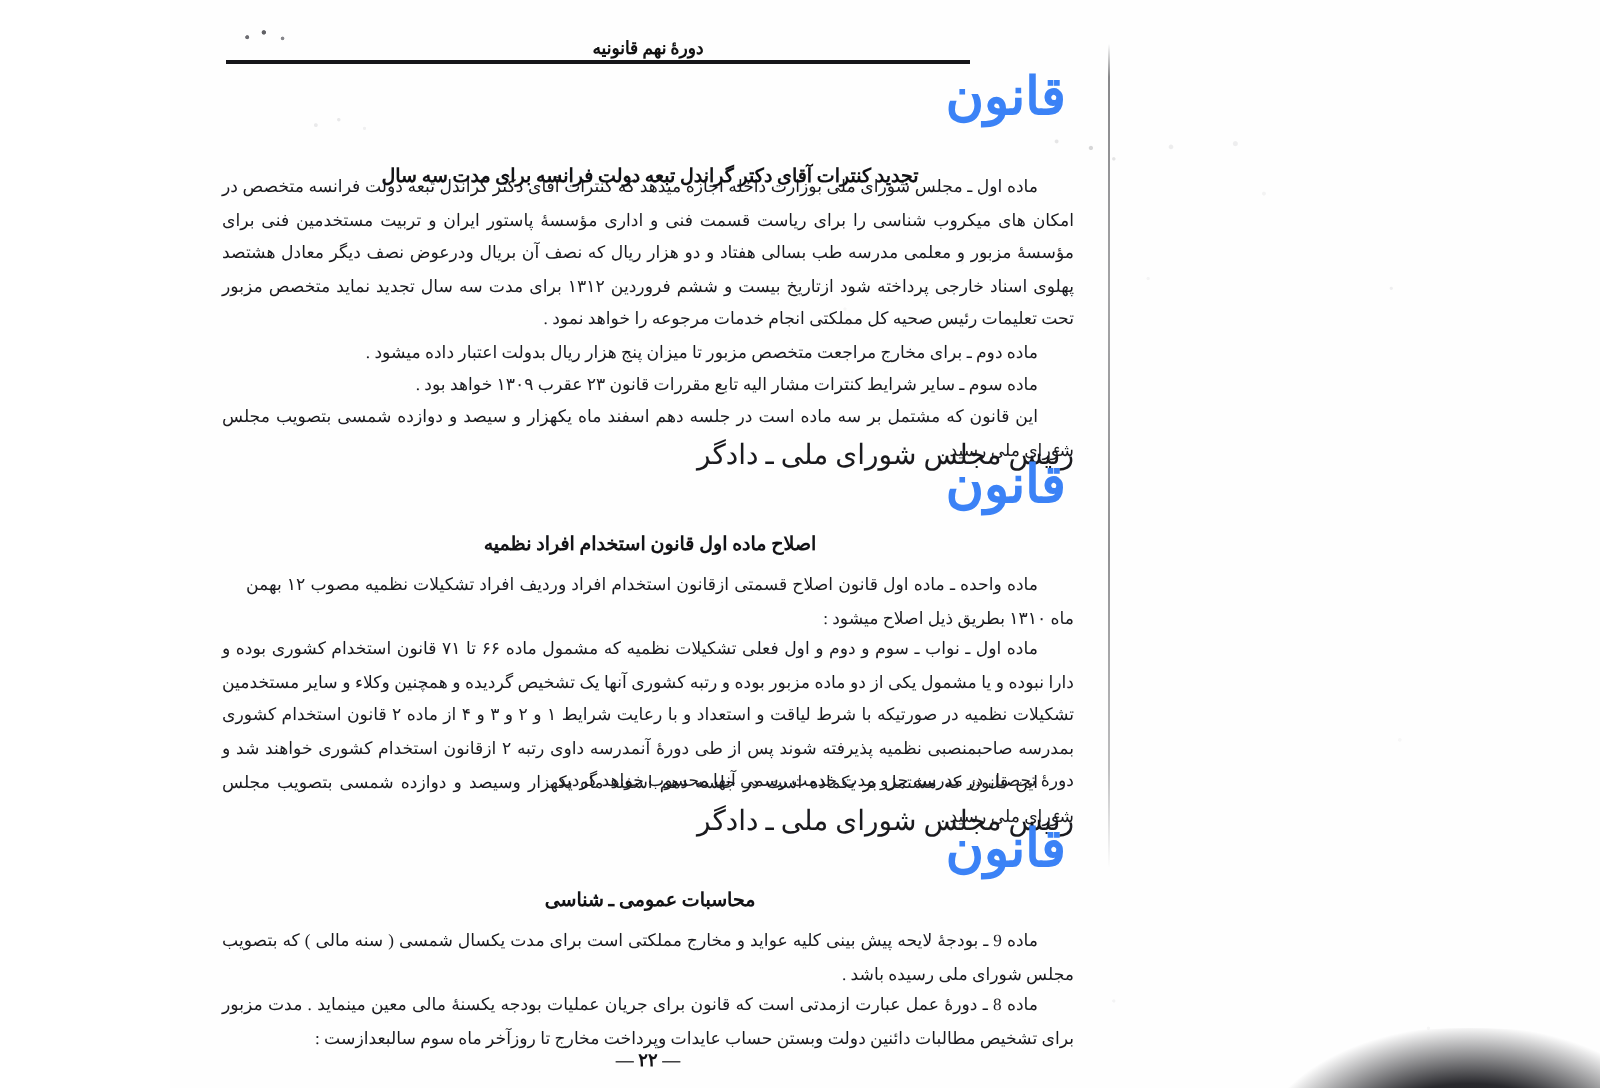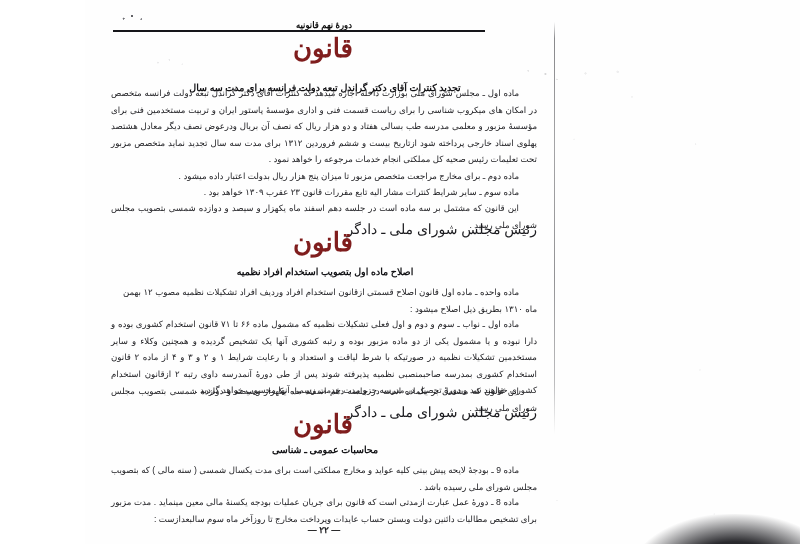--- a/index.html
+++ b/index.html
@@ -6,21 +6,21 @@
     margin: 0;
     padding: 0;
     background: #ffffff;
   }
   #page {
     position: relative;
     width: 715px;
     height: 544px;
     background: #fefefe;
     overflow: hidden;
-    font-family: Liberation Sans, sans-serif;
+    font-family: Liberation Serif, serif;
     color: #17171a;
     direction: rtl;
   }
   
   .grain {
     position: absolute;
     inset: 0;
     pointer-events: none;
     opacity: .5;
     background:
@@ -110,25 +110,24 @@
     width: 26px;
     height: 6px;
     background:
       radial-gradient(circle at 10% 60%, #4a4a50 0 .8px, transparent 1.2px),
       radial-gradient(circle at 42% 20%, #3a3a40 0 .9px, transparent 1.3px),
       radial-gradient(circle at 78% 70%, #6a6a70 0 .7px, transparent 1.1px);
     opacity: .8;
   }
 
   .law-title {
-    text-align: center;
     font-size: 26px;
     line-height: 1.12;
     font-weight: bold;
-    color: #7f1d1d;
+    color: #3b82f6;
     letter-spacing: -.5px;
   }
   .law-subtitle {
     text-align: center;
     font-size: 9.5px;
     font-weight: bold;
     color: #131316;
     letter-spacing: .1px;
   }
   .para {
@@ -193,21 +192,21 @@
     <div class="b" style="top:216px;left:26px;right:26px;">
       <div class="sig">
         <span class="left-part">رئیس مجلس شورای ملی ـ دادگر</span>
       </div>
     </div>
 
     <div class="b" style="top:228px;left:28px;right:30px;">
       <div class="law-title">قانون</div>
     </div>
     <div class="b" style="top:266px;left:28px;right:26px;">
-      <div class="law-subtitle">اصلاح ماده اول بتصویب استخدام افراد نظمیه</div>
+      <div class="law-subtitle">اصلاح ماده اول قانون استخدام افراد نظمیه</div>
     </div>
     <div class="b" style="top:284px;left:26px;right:26px;margin-left:12px;">
       <div class="para indent">ماده واحده ـ ماده اول قانون اصلاح قسمتی ازقانون استخدام افراد وردیف افراد تشکیلات نظمیه مصوب ۱۲ بهمن ماه ۱۳۱۰ بطریق ذیل اصلاح میشود :</div>
     </div>
     <div class="b" style="top:316px;left:26px;right:26px;">
       <div class="para indent">ماده اول ـ نواب ـ سوم و دوم و اول فعلی تشکیلات نظمیه که مشمول ماده ۶۶ تا ۷۱ قانون استخدام کشوری بوده و دارا نبوده و یا مشمول یکی از دو ماده مزبور بوده و رتبه کشوری آنها یک تشخیص گردیده و همچنین وکلاء و سایر مستخدمین تشکیلات نظمیه در صورتیکه با شرط لیاقت و استعداد و با رعایت شرایط ۱ و ۲ و ۳ و ۴ از ماده ۲ قانون استخدام کشوری بمدرسه صاحبمنصبی نظمیه پذیرفته شوند پس از طی دورهٔ آنمدرسه داوی رتبه ۲ ازقانون استخدام کشوری خواهند شد و دورهٔ تحصیل در مدرسه جزو مدت خدمت رسمی آنها محسوب خواهد گردید .</div>
     </div>
     <div class="b" style="top:383px;left:26px;right:26px;">
       <div class="para indent">این قانون که مشتمل بر یکماده است در جلسه دهم اسفند ماه یکهزار وسیصد و دوازده شمسی بتصویب مجلس شورای ملی رسید .</div>
     </div>

